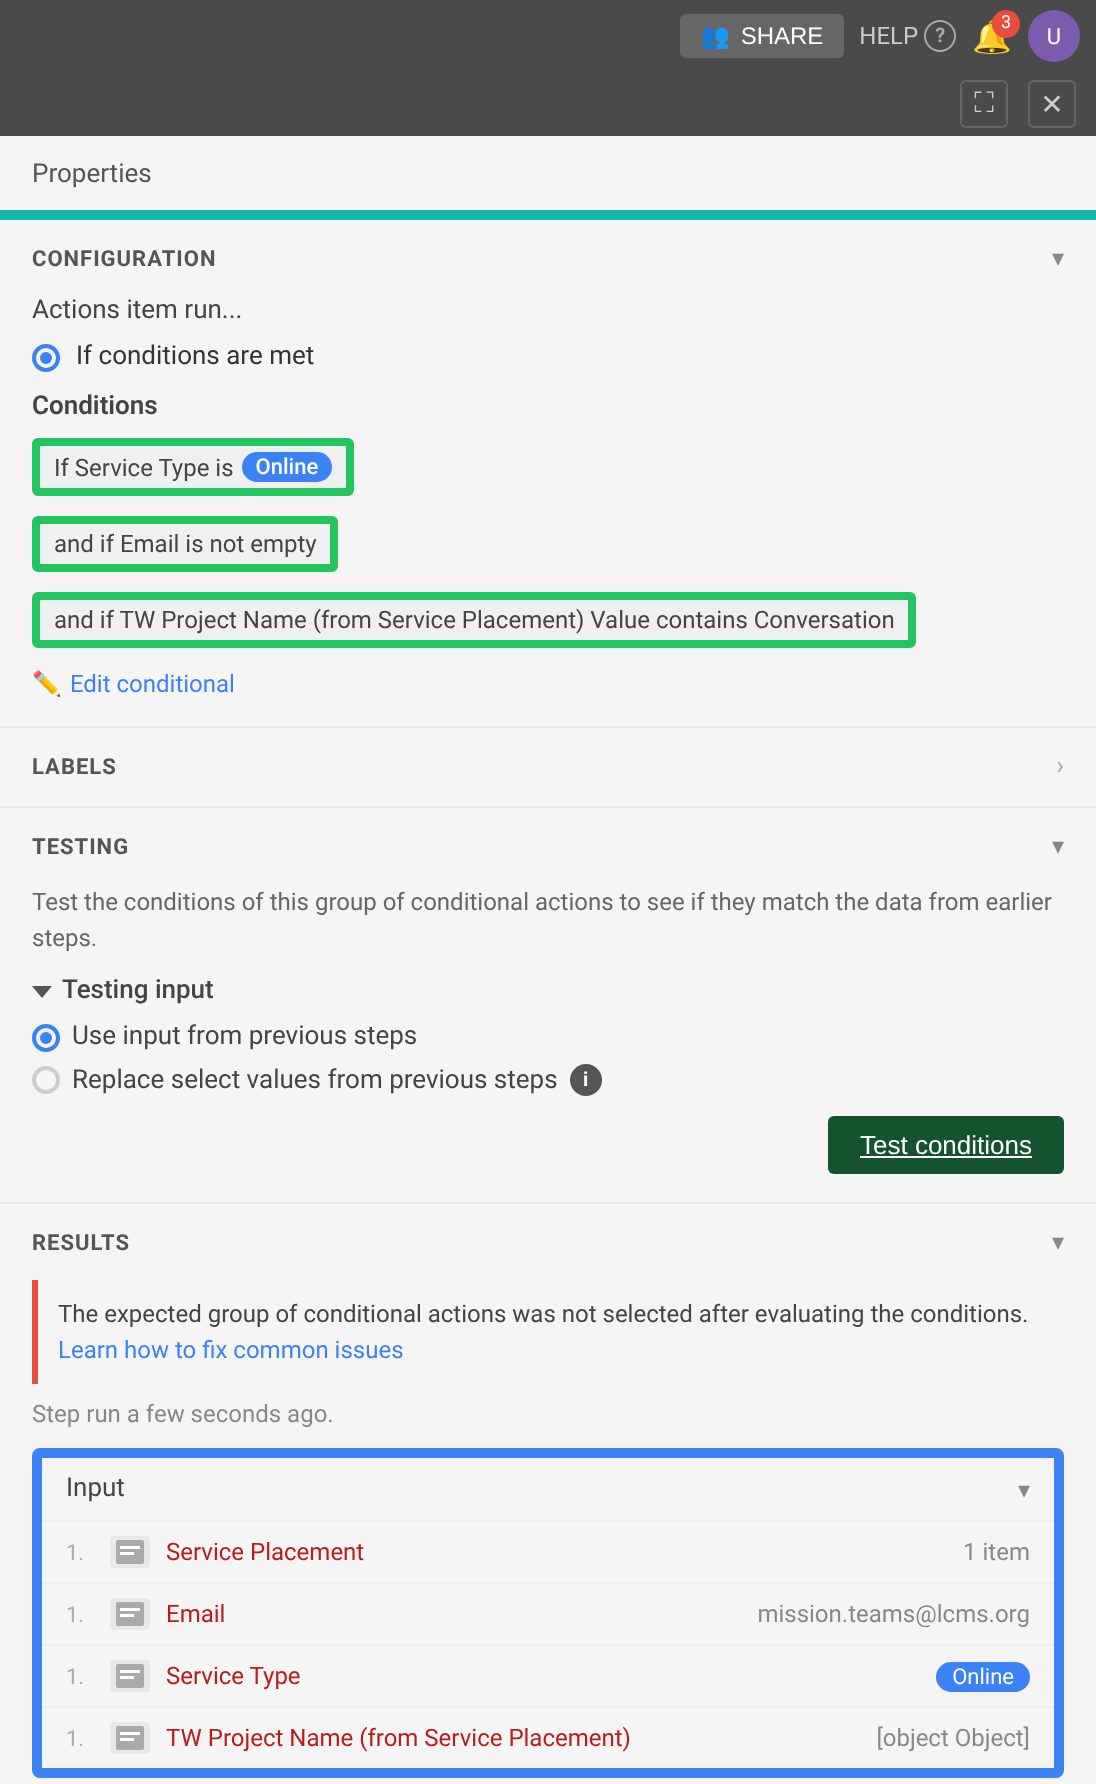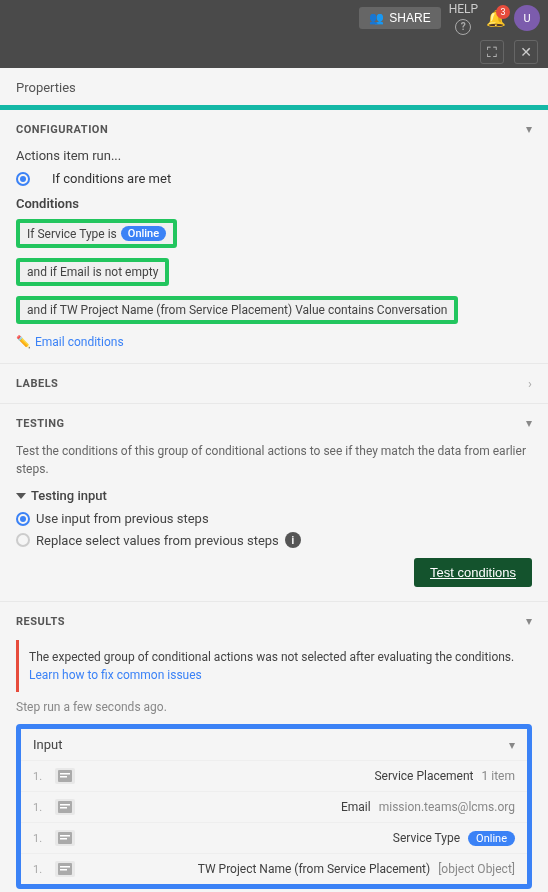--- a/index.html
+++ b/index.html
@@ -33,21 +33,20 @@
       align-items: center;
       gap: 5px;
     }
     .help-link {
       color: #ccc;
       font-size: 12px;
       cursor: pointer;
       display: flex;
       align-items: center;
       gap: 3px;
-      flex-direction: column;
     }
     .notif-wrap {
       position: relative;
       cursor: pointer;
     }
     .notif-badge {
       position: absolute;
       top: -4px;
       right: -4px;
       background: #e74c3c;
@@ -137,21 +136,21 @@
       color: #3b82f6;
       text-decoration: none;
     }
 
     .radio-group {
       margin-bottom: 10px;
     }
     .radio-item {
       display: flex;
       align-items: center;
-      gap: 22px;
+      gap: 8px;
       margin-bottom: 4px;
     }
     .radio-circle {
       width: 14px;
       height: 14px;
       border-radius: 50%;
       border: 2px solid #3b82f6;
       display: flex;
       align-items: center;
       justify-content: center;
@@ -346,22 +345,21 @@
       height: 16px;
       background: #e8e8e8;
       border-radius: 2px;
       display: flex;
       align-items: center;
       justify-content: center;
       flex-shrink: 0;
     }
     .result-label {
       flex: 1;
-      color: #404040;
-      text-align: right;
+      color: #b91c1c;
     }
     .result-value {
       color: #888;
       font-size: 12px;
       text-align: right;
     }
     .badge-blue-sm {
       background: #3b82f6;
       color: #fff;
       border-radius: 10px;
@@ -430,21 +428,21 @@
         <span>and if Email is not empty</span>
       </span>
     </div>
     <div class="condition-row">
       <span class="condition-tag">
         <span>and if TW Project Name (from Service Placement) Value contains Conversation</span>
       </span>
     </div>
     <div class="edit-conditions">
       <span>✏️</span>
-      <span>Email conditions</span>
+      <span>Edit conditional</span>
     </div>
   </div>
 </div>
 
 <div class="section">
   <div class="section-header">
     <span class="section-title">LABELS</span>
     <span class="section-header-arrow">›</span>
   </div>
 </div>

